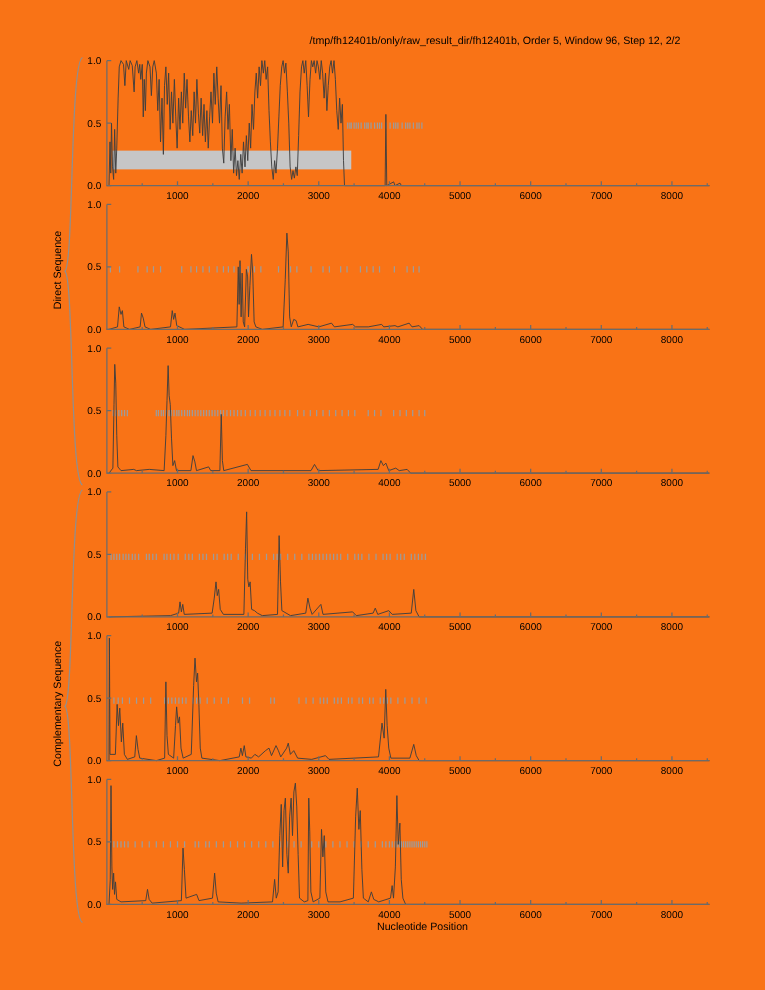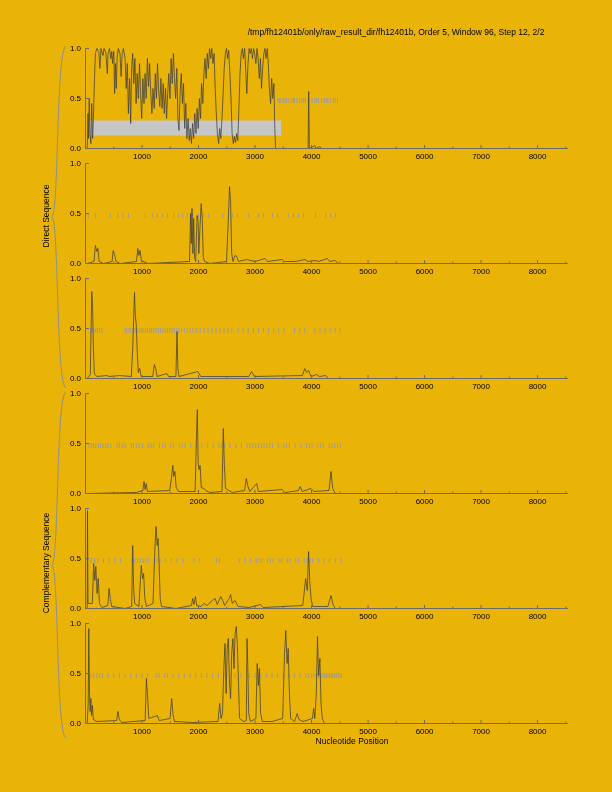--- a/index.html
+++ b/index.html
@@ -1,24 +1,24 @@
 <!DOCTYPE html>
 <html><head>
 <meta charset="utf-8">
 <style>
   html,body{margin:0;padding:0;background:#fff;}
-  .page{position:relative;width:612px;height:792px;background:#eab308;overflow:hidden;
+  .page{position:relative;width:612px;height:792px;background:#f97316;overflow:hidden;
         font-family:"Liberation Sans",sans-serif;color:#000;}
   .title{position:absolute;top:27px;left:396px;transform:translateX(-50%);
          font-size:8.5px;white-space:nowrap;}
   .vlabel{position:absolute;transform:translate(-50%,-50%) rotate(-90deg);
           font-size:8.5px;white-space:nowrap;}
   #label-direct{left:46px;top:216px;}
   #label-comp{left:46px;top:563px;}
-  .xlabel{position:absolute;left:340px;top:736px;transform:translateX(-50%);font-size:8.5px;padding-left:24px;}
+  .xlabel{position:absolute;left:326px;top:736px;transform:translateX(-50%);font-size:8.5px;padding-left:24px;}
   #braces{position:absolute;left:49px;top:0;width:22px;height:760px;}
   .panel-svg{position:absolute;left:0;width:612px;height:118px;}
   svg text{font-family:"Liberation Sans",sans-serif;font-size:8px;fill:#000;}
 </style>
 </head>
 <body>
 
 <div class="page">
   <div class="title">/tmp/fh12401b/only/raw_result_dir/fh12401b, Order 5, Window 96, Step 12, 2/2</div>
   <div class="vlabel" id="label-direct">Direct Sequence</div>

